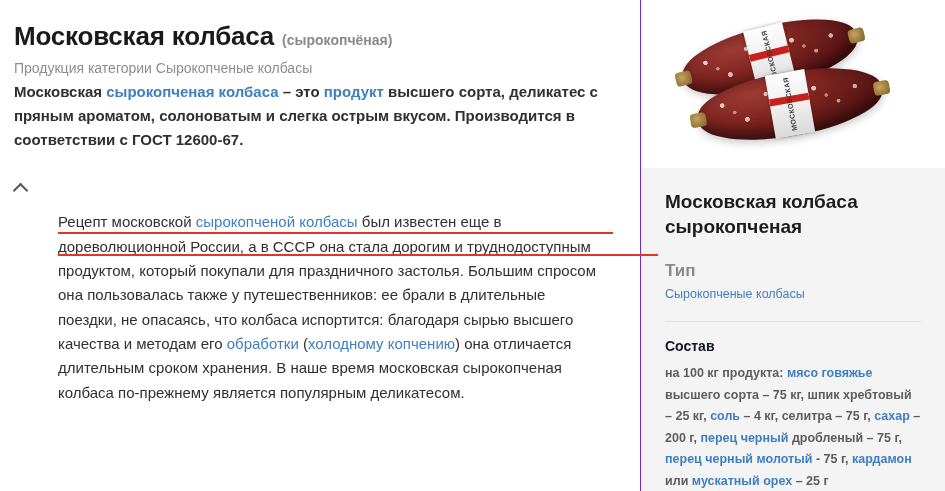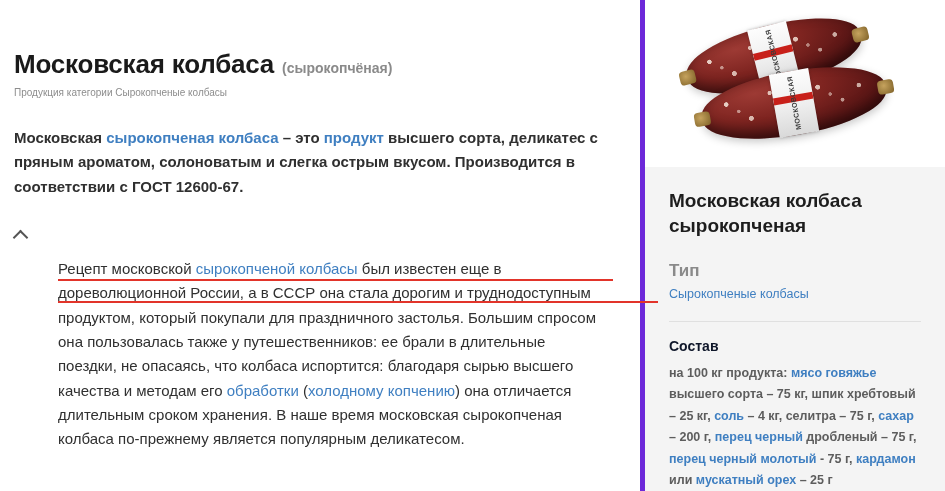--- a/index.html
+++ b/index.html
@@ -12,21 +12,21 @@
     background: #ffffff;
     font-family: "Liberation Sans", sans-serif;
     color: #2b2b2b;
     overflow: hidden;
   }
   .page {
     position: relative;
     width: 945px;
     height: 491px;
     display: flex;
-    align-items: center;
+    align-items: flex-start;
   }
 
   
   .article {
     width: 640px;
     padding: 22px 40px 0 14px;
     flex: 0 0 640px;
   }
   .title-row {
     display: flex;
@@ -41,23 +41,23 @@
     letter-spacing: -0.2px;
     line-height: 1.1;
   }
   .title-sub {
     font-size: 14px;
     font-weight: bold;
     color: #8a8a8a;
     margin-left: 8px;
   }
   .category-line {
-    font-size: 10px;
+    font-size: 14px;
     color: #8d8d8d;
-    margin: 0 0 28px 0;
+    margin: 0 0 4px 0;
   }
   p.lead, p.body {
     font-size: 15px;
     line-height: 1.62;
     margin: 0 0 12px 0;
     color: #303030;
   }
   p.lead { font-weight: bold; }
   a.link {
     color: #3f7fc1;
@@ -101,21 +101,21 @@
     border-top: 2px solid #e2342a;
     z-index: 3;
   }
   .redline.l1 { left: 0;   top: 22px;  width: 555px; }
   .redline.l2 { left: 0;   top: 44px;  width: 600px; }
 
   
   .card {
     flex: 1 1 auto;
     background: #f4f4f4;
-    border-left: 5px solid #6d28d9;
+    border-left: 1px solid #6d28d9;
     padding: 0;
     position: relative;
   }
   .card-photo {
     height: 168px;
     background: #ffffff;
     position: relative;
     overflow: hidden;
   }
   .sausage {

